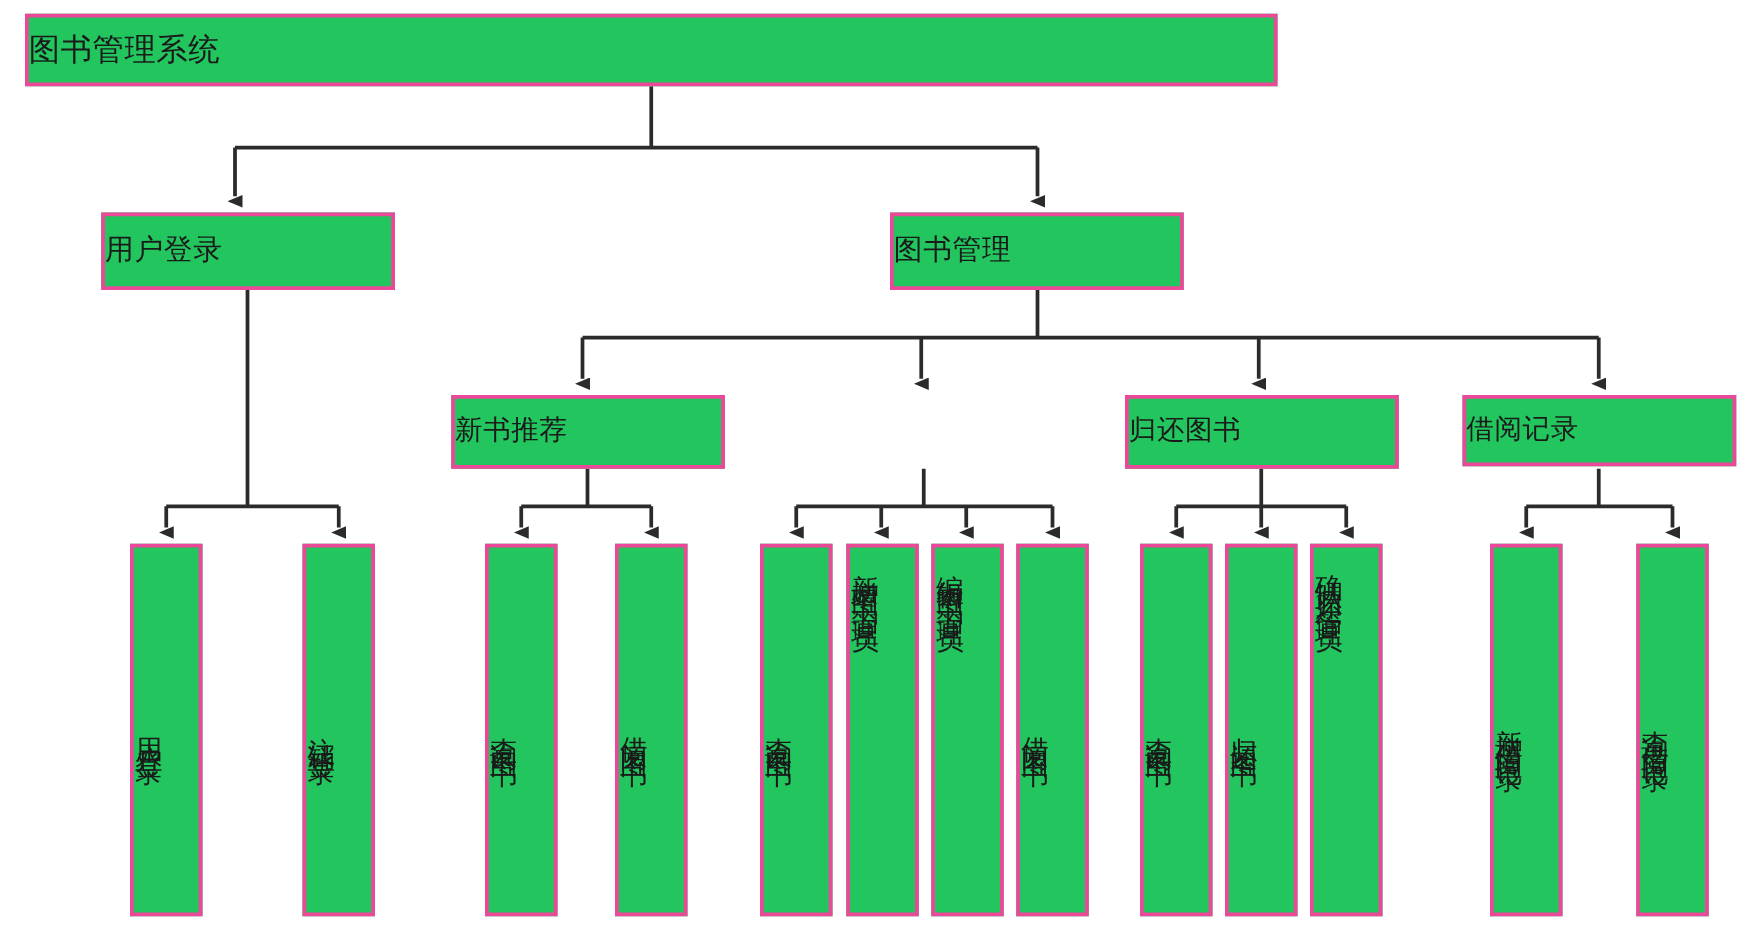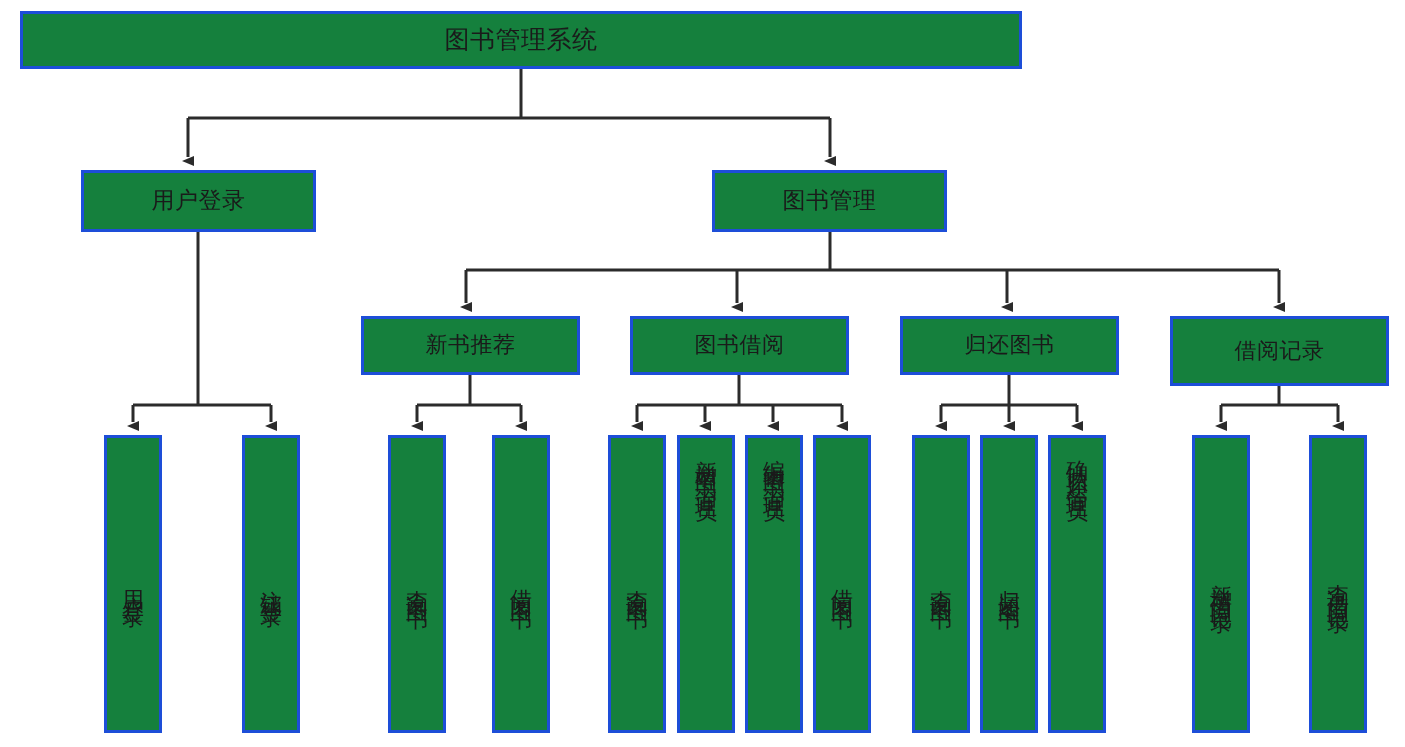--- a/index.html
+++ b/index.html
@@ -21,25 +21,25 @@
     position: absolute;
     left: 0;
     top: 0;
     width: 1405px;
     height: 747px;
     pointer-events: none;
   }
   .node {
     position: absolute;
     box-sizing: border-box;
-    border: 3px solid #1d4ed8;
-    background: #15803d;
+    border: 3px solid #ec4899;
+    background: #22c55e;
     display: flex;
     align-items: center;
-    justify-content: center;
+    justify-content: flex-start;
   }
   .node-label {
     color: #1a1a1a;
     white-space: nowrap;
     line-height: 1.12;
     letter-spacing: 0.5px;
   }
   .root .node-label {
     font-size: 25px;
   }
@@ -143,27 +143,24 @@
   <div class="node lvl2" style="left:81px; top:170px; width:235px; height:62px;">
     <span class="node-label">用户登录</span>
   </div>
   <div class="node lvl2" style="left:712px; top:170px; width:235px; height:62px;">
     <span class="node-label">图书管理</span>
   </div>
 
   <div class="node lvl3" style="left:361px; top:316px; width:219px; height:59px;">
     <span class="node-label">新书推荐</span>
   </div>
-  <div class="node lvl3" style="left:630px; top:316px; width:219px; height:59px;">
-    <span class="node-label">图书借阅</span>
-  </div>
   <div class="node lvl3" style="left:900px; top:316px; width:219px; height:59px;">
     <span class="node-label">归还图书</span>
   </div>
-  <div class="node lvl3" style="left:1170px; top:316px; width:219px; height:70px;">
+  <div class="node lvl3" style="left:1170px; top:316px; width:219px; height:57px;">
     <span class="node-label">借阅记录</span>
   </div>
 
   <div class="node leaf" style="left:104px; top:435px; width:58px; height:298px;">
     <span class="node-label">用户登录</span>
   </div>
   <div class="node leaf" style="left:242px; top:435px; width:58px; height:298px;">
     <span class="node-label">注销登录</span>
   </div>
 

